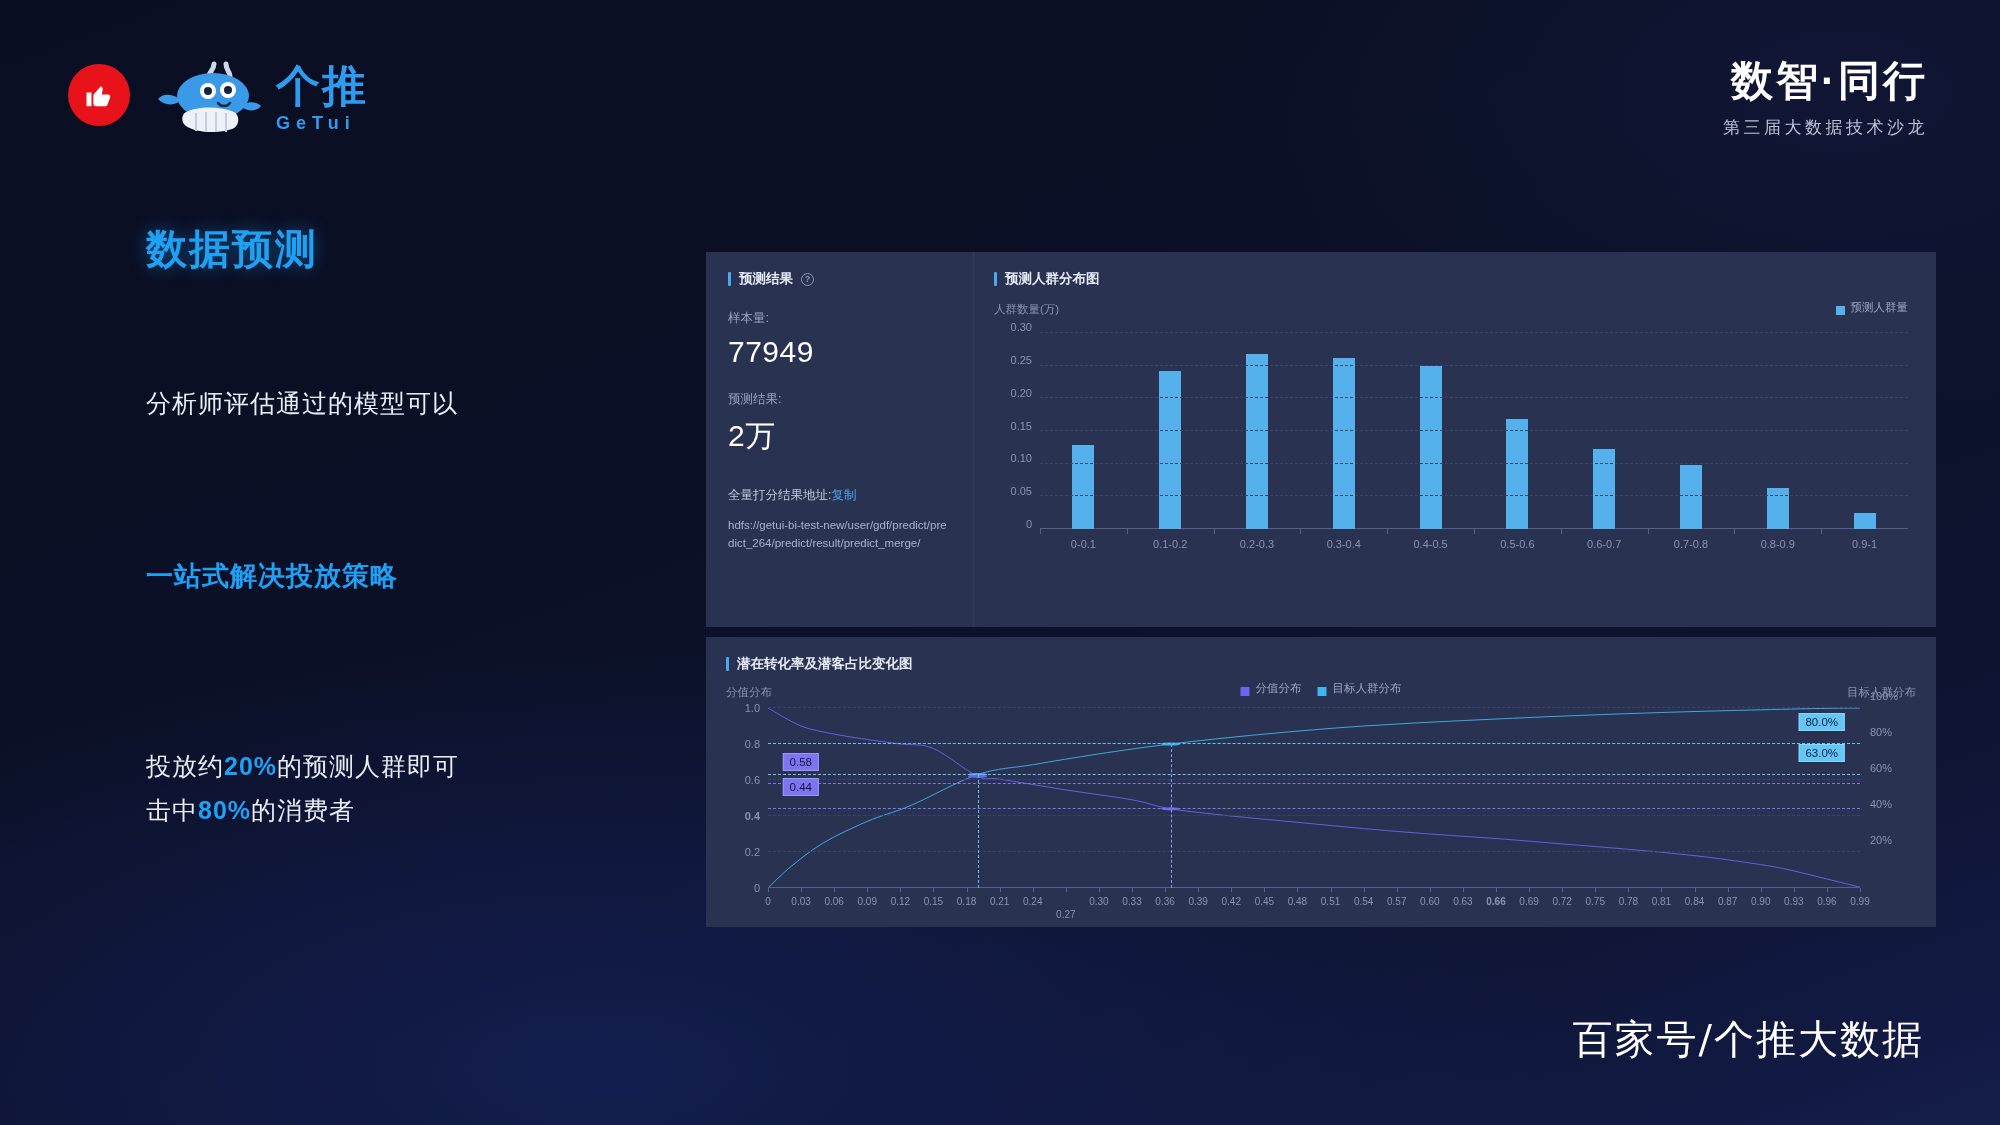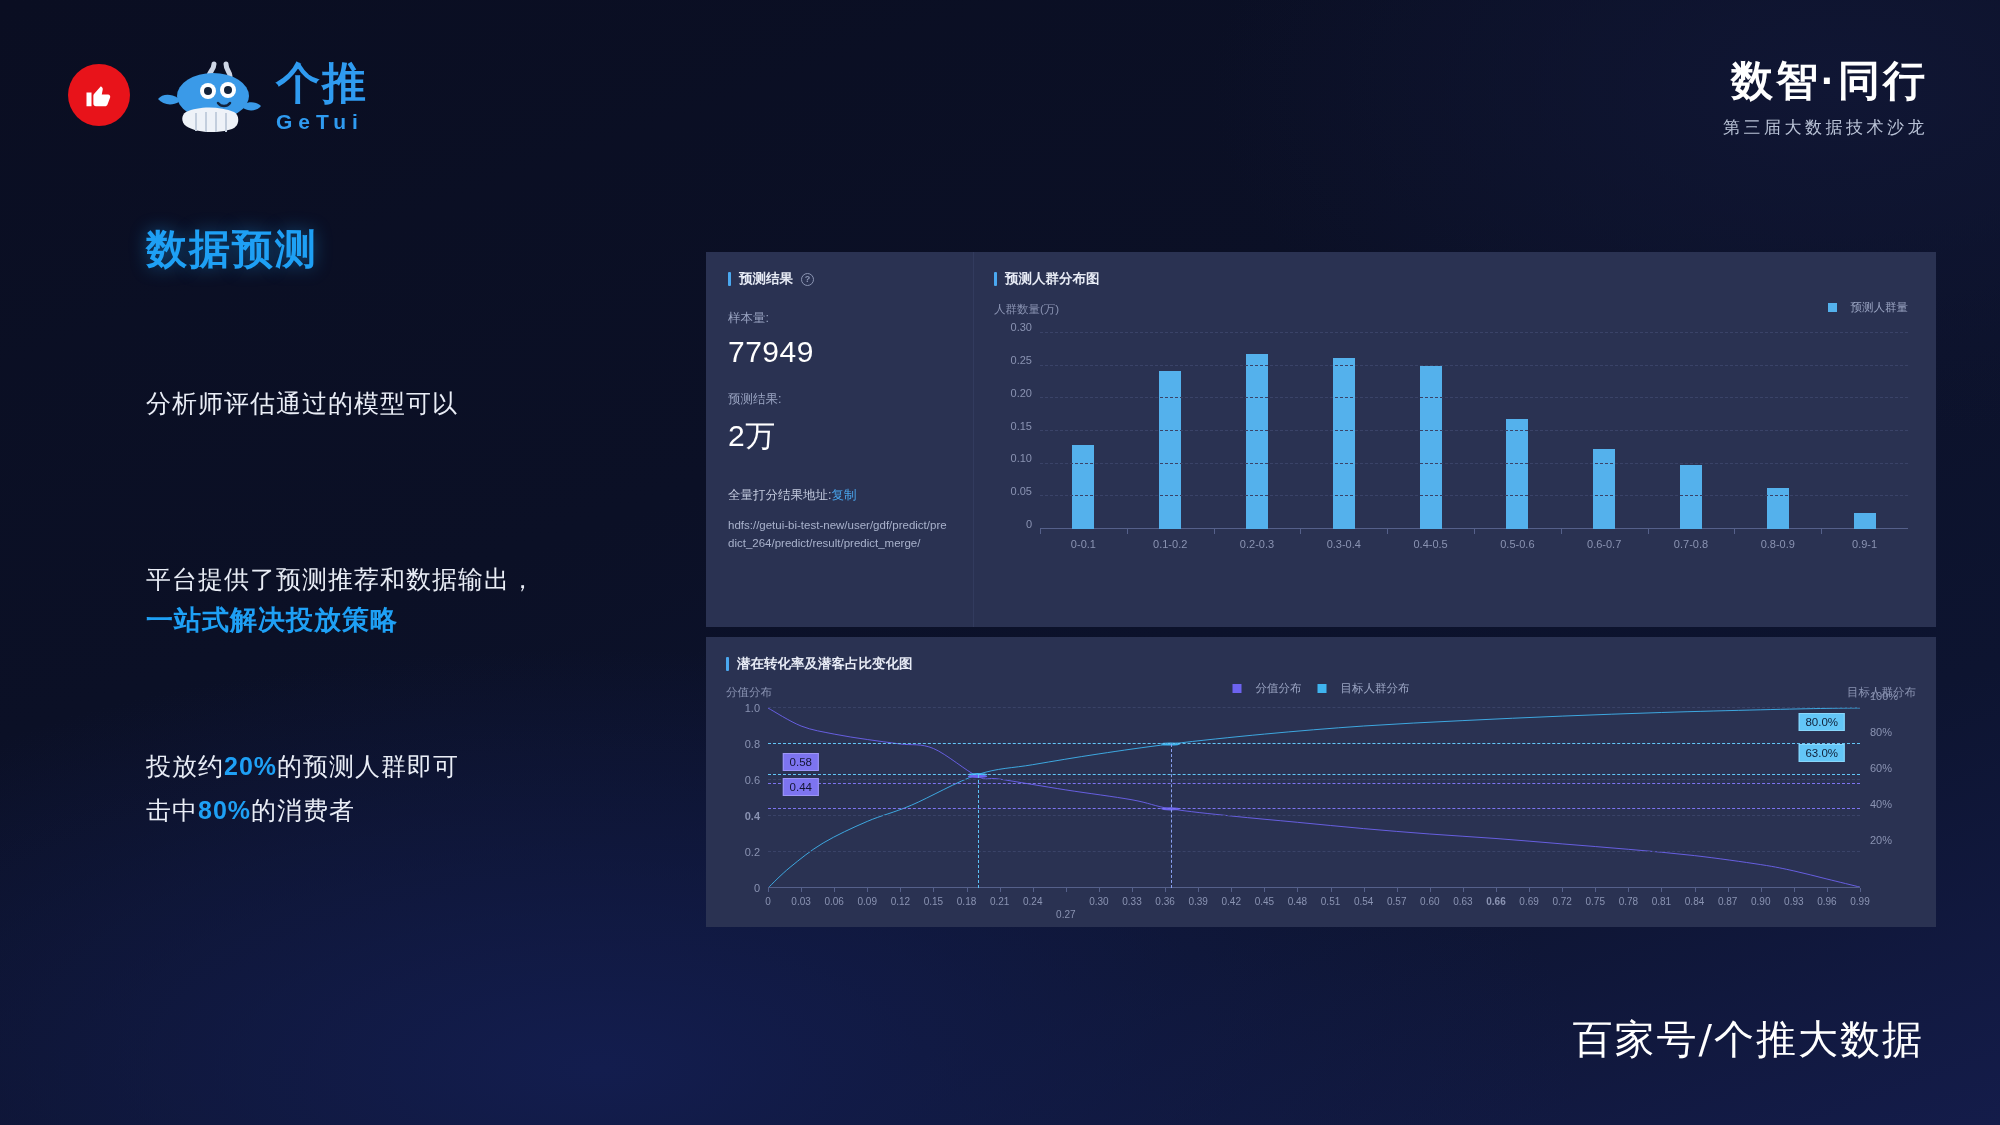--- a/index.html
+++ b/index.html
@@ -21,21 +21,21 @@
   
   .logo-row { position: absolute; left: 68px; top: 58px; display: flex; align-items: center; gap: 26px; }
   .thumb-badge {
     width: 62px; height: 62px; border-radius: 50%; background: #e8131a;
     display: flex; align-items: center; justify-content: center;
     font-size: 30px; color: #fff; line-height: 1;
   }
   .whale-logo { display: flex; align-items: flex-end; gap: 10px; }
   .whale-svg { display: block; }
   .brand-cn { font-size: 44px; font-weight: 700; color: #2f9bf0; letter-spacing: 2px; line-height: 1; }
-  .brand-en { font-size: 21px; font-weight: 700; color: #2f9bf0; letter-spacing: 6px; margin-top: 6px; line-height: 1; }
+  .brand-en { font-size: 18px; font-weight: 700; color: #2f9bf0; letter-spacing: 6px; margin-top: 6px; line-height: 1; }
 
   .event-block { position: absolute; right: 72px; top: 56px; text-align: right; }
   .event-title { font-size: 42px; font-weight: 700; color: #ffffff; letter-spacing: 3px; line-height: 1.18; }
   .event-sub { font-size: 17px; color: #b9c2d6; letter-spacing: 3.5px; margin-top: 10px; }
 
   
   .page-title {
     position: absolute; left: 146px; top: 222px;
     font-size: 41px; font-weight: 700; color: #1ea0f5; letter-spacing: 2px;
     text-shadow: 0 0 18px rgba(30,160,245,0.45);
@@ -75,21 +75,21 @@
   .res-label { font-size: 12.5px; color: #9aa4c2; margin-top: 22px; }
   .res-value { font-size: 30px; color: #ffffff; margin-top: 8px; letter-spacing: 0.5px; }
   .res-addr { font-size: 12.5px; color: #c3cade; margin-top: 30px; }
   .res-copy { color: #4aa8f0; cursor: pointer; }
   .res-path { font-size: 11.5px; color: #a9b2cc; line-height: 1.6; margin-top: 12px; word-break: break-all; }
 
   
   .bar-card { flex: 1; padding: 18px 20px 0 20px; position: relative; }
   .axis-name { font-size: 11.5px; color: #8a93b2; margin-top: 14px; }
   .legend { position: absolute; right: 28px; top: 48px; display: flex; align-items: center; gap: 6px; }
-  .legend-item { display: flex; align-items: center; gap: 14px; font-size: 11.5px; color: #9aa4c2; font-family: Liberation Serif, serif; }
+  .legend-item { display: flex; align-items: flex-end; gap: 6px; font-size: 11.5px; color: #9aa4c2; font-family: Liberation Serif, serif; }
   .legend-sw { width: 9px; height: 9px; display: inline-block; }
 
   .plot { position: relative; margin-top: 6px; height: 232px; }
   .plot-inner { position: absolute; left: 46px; right: 8px; top: 0; bottom: 26px; }
   .gl { position: absolute; left: 0; right: 0; border-top: 1px dashed #3a4368; }
   .ytick { position: absolute; right: 100%; margin-right: 8px; transform: translateY(-50%);
            font-size: 11px; color: #8a93b2; white-space: nowrap; }
   .baseline { position: absolute; left: 0; right: 0; bottom: 0; border-bottom: 1px solid #55608a; }
   .bars { position: absolute; left: 0; right: 0; top: 0; bottom: 0; display: flex; align-items: flex-end; }
   .bar-slot { flex: 1; display: flex; flex-direction: column; align-items: center; justify-content: flex-end; height: 100%; position: relative; }
@@ -154,21 +154,20 @@
     <div class="event-sub">第三届大数据技术沙龙</div>
   </div>
 
   <div class="page-title">数据预测</div>
 
   <div class="copy" id="copy-a">
     <div class="ln">分析师评估通过的模型可以</div>
   </div>
 
   <div class="copy" id="copy-b">
-    <div class="ln">平台提供了预测推荐和数据输出，</div>
     <div class="hi">一站式解决投放策略</div>
   </div>
 
   <div class="copy" id="copy-c">
     <div class="ln">
       <span>投放约</span><span class="hl-inline">20%</span><span>的预测人群即可</span>
     </div>
     <div class="ln">
       <span>击中</span><span class="hl-inline">80%</span><span>的消费者</span>
     </div>

